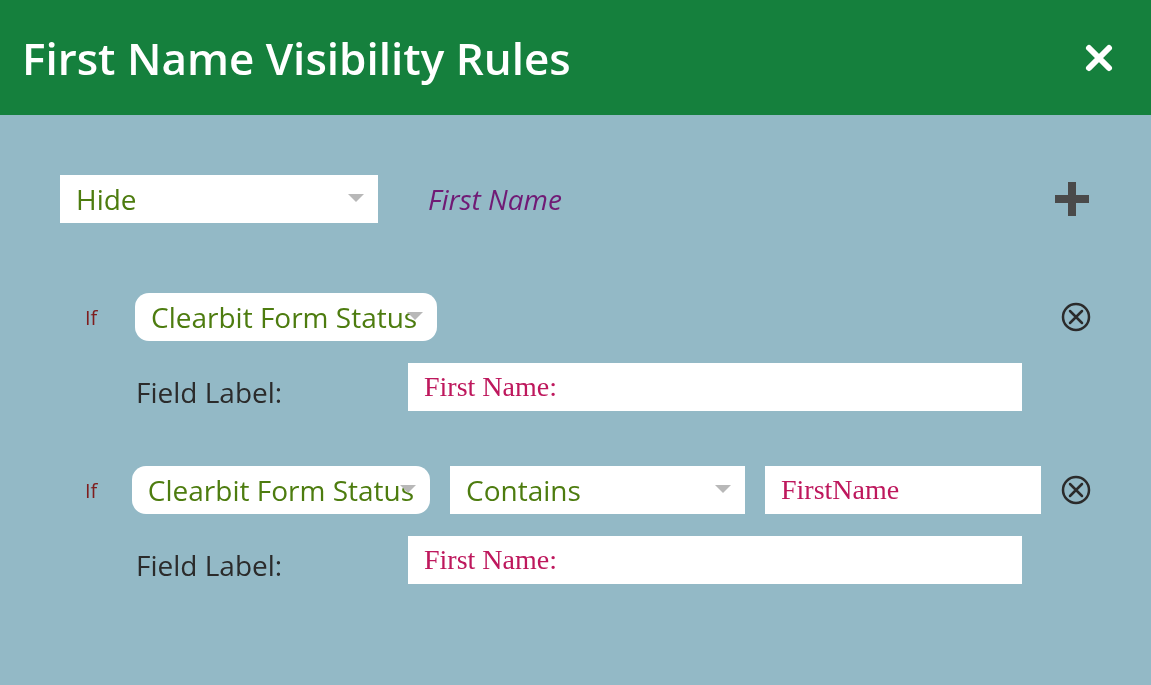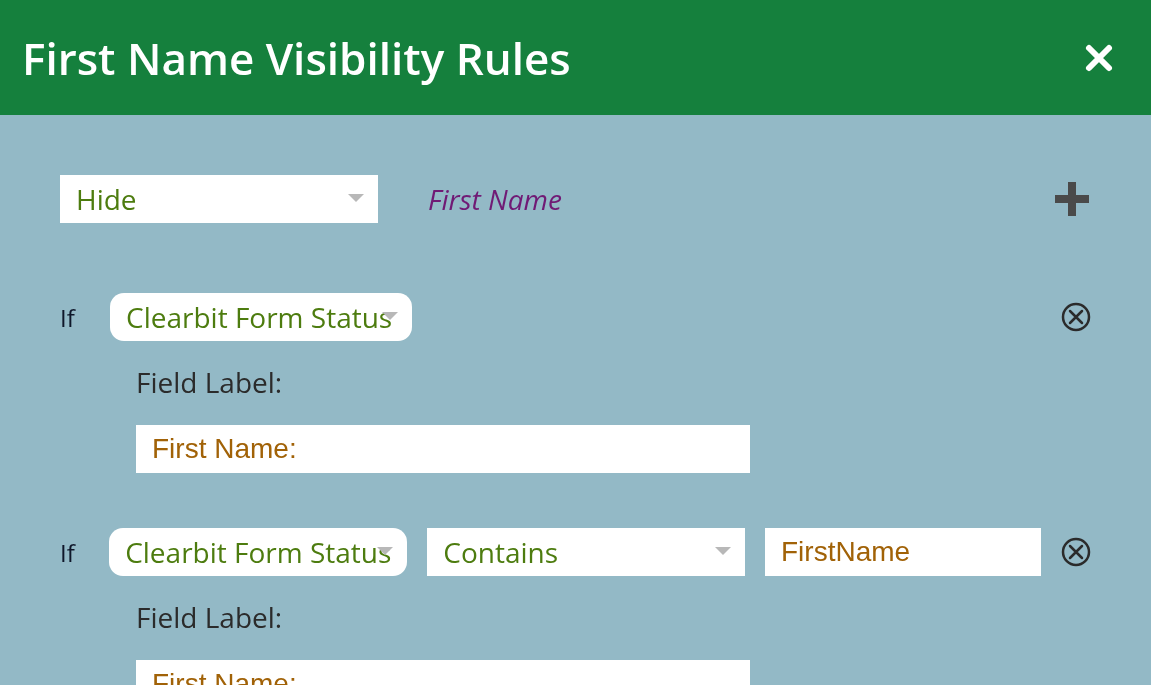--- a/index.html
+++ b/index.html
@@ -115,57 +115,57 @@
     }
 
     .rule-row {
       display: flex;
       align-items: center;
       gap: 20px;
       margin-bottom: 22px;
     }
 
     .if-label {
-      font-size: 24px;
-      color: #0f172a;
+      font-size: 20px;
+      color: #7f1d1d;
       width: 30px;
+      margin-left: 25px;
     }
 
     .text-input {
       background: #fff;
       height: 48px;
       font-size: 28px;
-      color: #a16207;
+      color: #be185d;
       border: none;
       padding: 0 16px;
-      font-family: Liberation Sans, sans-serif;
+      font-family: Liberation Serif, serif;
     }
 
     .text-input.value {
       width: 276px;
     }
 
     .text-input.label-value {
       width: 614px;
     }
 
     .delete-icon {
       margin-left: auto;
       cursor: pointer;
       display: flex;
       align-items: center;
       justify-content: center;
     }
 
     .label-row {
       display: flex;
-      align-items: flex-start;
-      gap: 24px;
+      align-items: flex-end;
+      gap: 16px;
       padding-left: 76px;
-      flex-direction: column;
     }
 
     .field-label-text {
       font-size: 28px;
       color: #2b2b2b;
       width: 256px;
     }
   </style>
 </head>
 <body>

